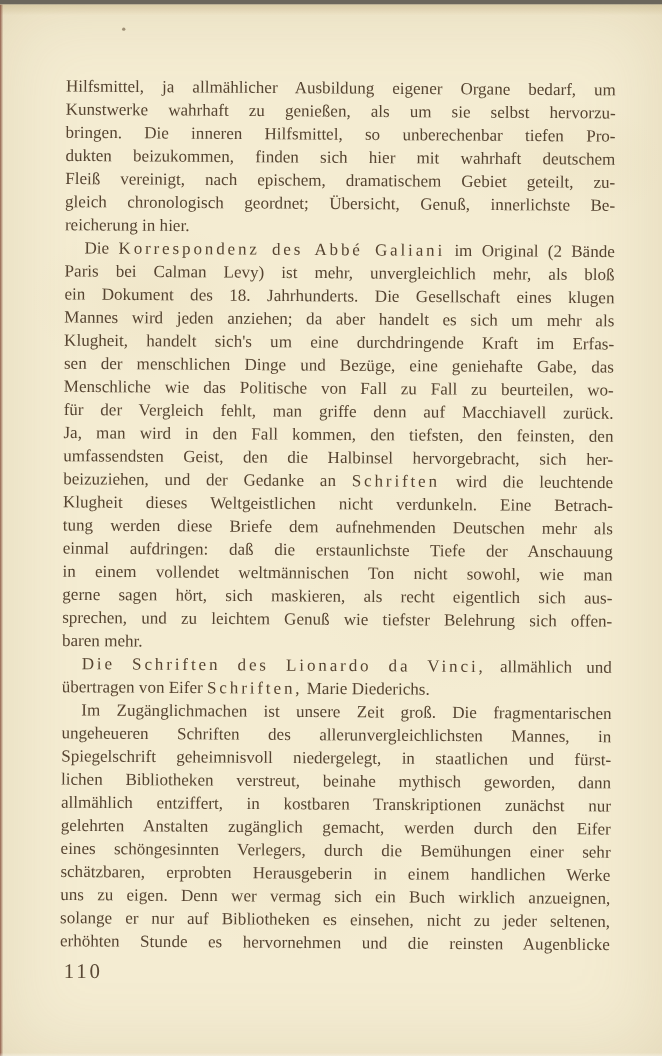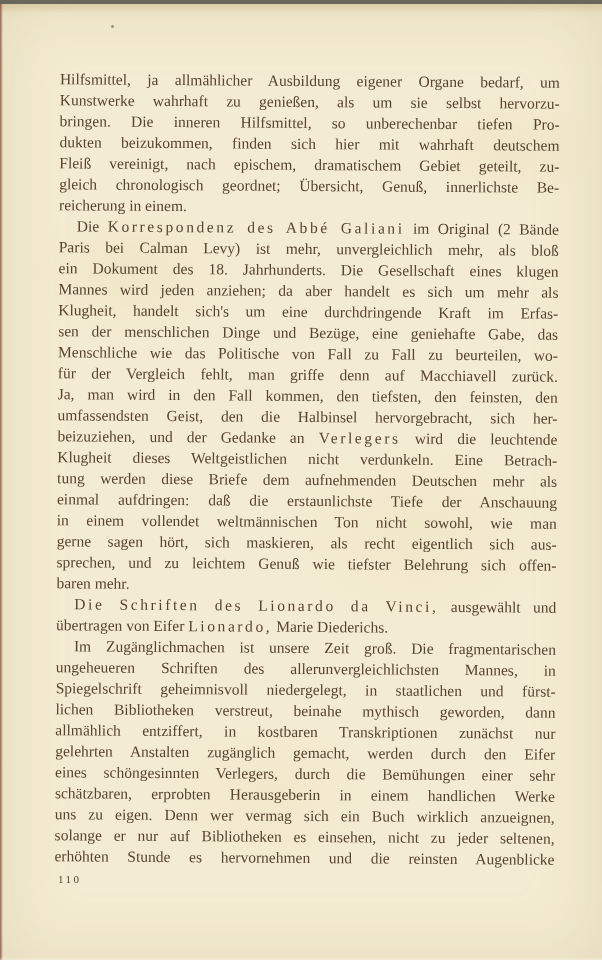--- a/index.html
+++ b/index.html
@@ -51,62 +51,62 @@
   .line { width: 100%; }
   .line.just { text-align: justify; text-align-last: justify; }
   .line.indent { text-indent: 18px; }
   .sperr { letter-spacing: 2.6px; }
 
   .pagenum {
     position: absolute;
     left: 58px;
     top: 869px;
     color: #5a4835;
-    font-size: 11px;
+    font-size: 19px;
     letter-spacing: 2.5px;
     font-variant-numeric: oldstyle-nums;
   }
 </style>
 </head>
 <body>
 
 <div class="page">
   <div class="edge-top"></div>
   <div class="edge-left"></div>
   <div class="edge-bottom"></div>
   <div class="speck"></div>
 
   <main class="textblock">
       <div class="line just"><span>Hilfsmittel, ja allmählicher Ausbildung eigener Organe bedarf, um</span></div>
       <div class="line just"><span>Kunstwerke wahrhaft zu genießen, als um sie selbst hervorzu-</span></div>
       <div class="line just"><span>bringen. Die inneren Hilfsmittel, so unberechenbar tiefen Pro-</span></div>
       <div class="line just"><span>dukten beizukommen, finden sich hier mit wahrhaft deutschem</span></div>
       <div class="line just"><span>Fleiß vereinigt, nach epischem, dramatischem Gebiet geteilt, zu-</span></div>
       <div class="line just"><span>gleich chronologisch geordnet; Übersicht, Genuß, innerlichste Be-</span></div>
-      <div class="line"><span>reicherung in einem.</span></div>
+      <div class="line"><span>reicherung in hier.</span></div>
       <div class="line just indent"><span>Die </span><span class="sperr">Korrespondenz des Abbé Galiani</span><span> im Original (2 Bände</span></div>
       <div class="line just"><span>Paris bei Calman Levy) ist mehr, unvergleichlich mehr, als bloß</span></div>
       <div class="line just"><span>ein Dokument des 18. Jahrhunderts. Die Gesellschaft eines klugen</span></div>
       <div class="line just"><span>Mannes wird jeden anziehen; da aber handelt es sich um mehr als</span></div>
       <div class="line just"><span>Klugheit, handelt sich's um eine durchdringende Kraft im Erfas-</span></div>
       <div class="line just"><span>sen der menschlichen Dinge und Bezüge, eine geniehafte Gabe, das</span></div>
       <div class="line just"><span>Menschliche wie das Politische von Fall zu Fall zu beurteilen, wo-</span></div>
       <div class="line just"><span>für der Vergleich fehlt, man griffe denn auf Macchiavell zurück.</span></div>
       <div class="line just"><span>Ja, man wird in den Fall kommen, den tiefsten, den feinsten, den</span></div>
       <div class="line just"><span>umfassendsten Geist, den die Halbinsel hervorgebracht, sich her-</span></div>
-      <div class="line just"><span>beizuziehen, und der Gedanke an </span><span class="sperr">Verlegers</span><span> wird die leuchtende</span></div>
+      <div class="line just"><span>beizuziehen, und der Gedanke an </span><span class="sperr">Schriften</span><span> wird die leuchtende</span></div>
       <div class="line just"><span>Klugheit dieses Weltgeistlichen nicht verdunkeln. Eine Betrach-</span></div>
       <div class="line just"><span>tung werden diese Briefe dem aufnehmenden Deutschen mehr als</span></div>
       <div class="line just"><span>einmal aufdringen: daß die erstaunlichste Tiefe der Anschauung</span></div>
       <div class="line just"><span>in einem vollendet weltmännischen Ton nicht sowohl, wie man</span></div>
       <div class="line just"><span>gerne sagen hört, sich maskieren, als recht eigentlich sich aus-</span></div>
       <div class="line just"><span>sprechen, und zu leichtem Genuß wie tiefster Belehrung sich offen-</span></div>
       <div class="line"><span>baren mehr.</span></div>
-      <div class="line just indent"><span class="sperr">Die Schriften des Lionardo da Vinci,</span><span> ausgewählt und</span></div>
-      <div class="line"><span>übertragen von Eifer </span><span class="sperr">Lionardo,</span><span> Marie Diederichs.</span></div>
+      <div class="line just indent"><span class="sperr">Die Schriften des Lionardo da Vinci,</span><span> allmählich und</span></div>
+      <div class="line"><span>übertragen von Eifer </span><span class="sperr">Schriften,</span><span> Marie Diederichs.</span></div>
       <div class="line just indent"><span>Im Zugänglichmachen ist unsere Zeit groß. Die fragmentarischen</span></div>
       <div class="line just"><span>ungeheueren Schriften des allerunvergleichlichsten Mannes, in</span></div>
       <div class="line just"><span>Spiegelschrift geheimnisvoll niedergelegt, in staatlichen und fürst-</span></div>
       <div class="line just"><span>lichen Bibliotheken verstreut, beinahe mythisch geworden, dann</span></div>
       <div class="line just"><span>allmählich entziffert, in kostbaren Transkriptionen zunächst nur</span></div>
       <div class="line just"><span>gelehrten Anstalten zugänglich gemacht, werden durch den Eifer</span></div>
       <div class="line just"><span>eines schöngesinnten Verlegers, durch die Bemühungen einer sehr</span></div>
       <div class="line just"><span>schätzbaren, erprobten Herausgeberin in einem handlichen Werke</span></div>
       <div class="line just"><span>uns zu eigen. Denn wer vermag sich ein Buch wirklich anzueignen,</span></div>
       <div class="line just"><span>solange er nur auf Bibliotheken es einsehen, nicht zu jeder seltenen,</span></div>

